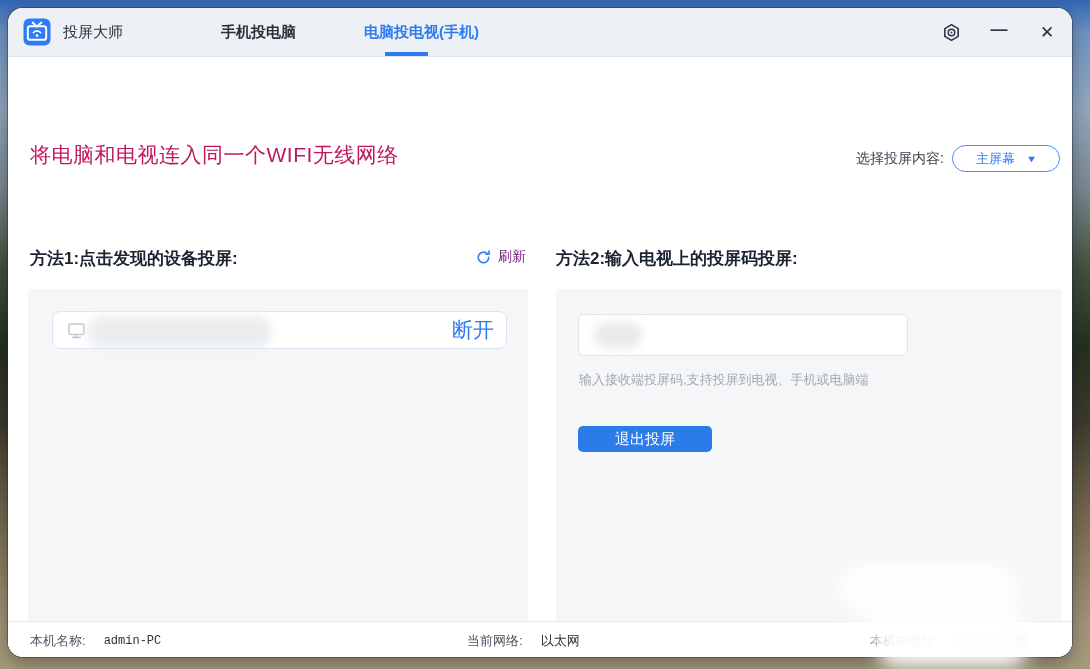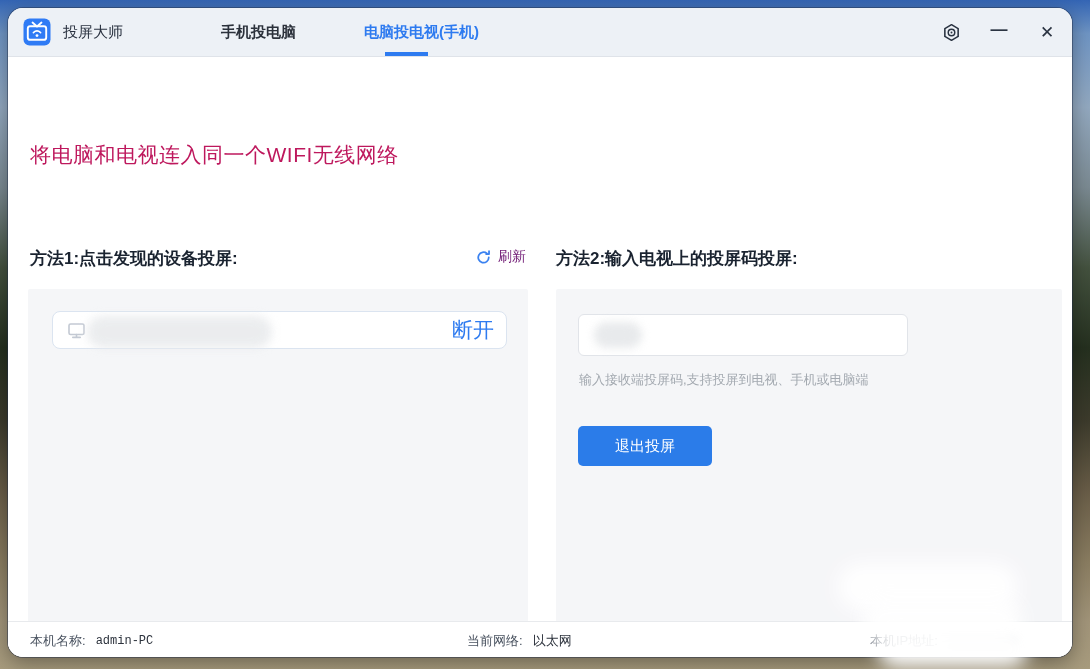--- a/index.html
+++ b/index.html
@@ -87,31 +87,31 @@
     position:absolute; left:22px; top:25px; width:330px; height:42px;
     background:#fff; border:1px solid #e1e4e9; border-radius:6px;
     font-size:15px; padding:0 12px; color:#333; outline:none;
   }
   .input-blur {
     position:absolute; left:38px; top:33px; width:48px; height:26px;
     background:#e7e9eb; border-radius:13px; filter:blur(4px); opacity:.95;
   }
   .code-hint { position:absolute; left:23px; top:82px; font-size:13px; color:#a3a9b0; }
   .exit-btn {
-    position:absolute; left:22px; top:137px; width:134px; height:40px;
+    position:absolute; left:22px; top:137px; width:134px; height:26px;
     background:#2b7ce9; color:#ffffff; font-size:15px; border:none; border-radius:5px;
     cursor:pointer; font-family:"Liberation Sans", sans-serif;
   }
 
   
   .statusbar {
     position:absolute; left:0; bottom:0; width:100%; height:36px;
     border-top:1px solid #e8eaed; background:#fff; font-size:13px;
   }
-  .sb-group { position:absolute; top:10px; display:flex; align-items:center; }
+  .sb-group { position:absolute; top:10px; display:flex; align-items:center;gap:8px; }
   .sb-left { left:22px; }
   .sb-center { left:459px; }
   .sb-right { left:862px; }
   .sb-label { color:#4a5360; }
   .sb-value { color:#2c323c; margin-left:10px; }
   .mono { font-family:Liberation Mono, monospace; font-size:12px; }
   .ip-blur { width:72px; height:16px; margin-left:8px; background:#eceef0; border-radius:8px; filter:blur(3px); }
 
   
   .blur-patch { position:absolute; background:#ffffff; filter:blur(9px); z-index:20; pointer-events:none; }
@@ -147,20 +147,27 @@
         </svg>
       </div>
       <div class="wc-btn wc-min">—</div>
       <div class="wc-btn wc-close">✕</div>
     </div>
   </div>
 
   <div class="content">
     <div class="page-title">将电脑和电视连入同一个WIFI无线网络</div>
 
+    <div class="capture-select">
+      <span class="capture-label">选择投屏内容:</span>
+      <div class="capture-pill">
+        <span>主屏幕</span>
+        <span class="arrow">▼</span>
+      </div>
+    </div>
 
     <div class="section-title m1-title">方法1:点击发现的设备投屏:</div>
     <div class="refresh">
       <svg width="15" height="15" viewBox="0 0 16 16">
         <path d="M13.6 8 a5.6 5.6 0 1 1 -2.0 -4.35" fill="none" stroke="#3b82f0" stroke-width="1.9" stroke-linecap="round"></path>
         <path d="M13.9 1.2 L13.9 4.3 L10.8 4.3" fill="none" stroke="#3b82f0" stroke-width="1.9" stroke-linecap="round" stroke-linejoin="round"></path>
       </svg>
       <span class="refresh-label">刷新</span>
     </div>
     <div class="section-title m2-title">方法2:输入电视上的投屏码投屏:</div>

